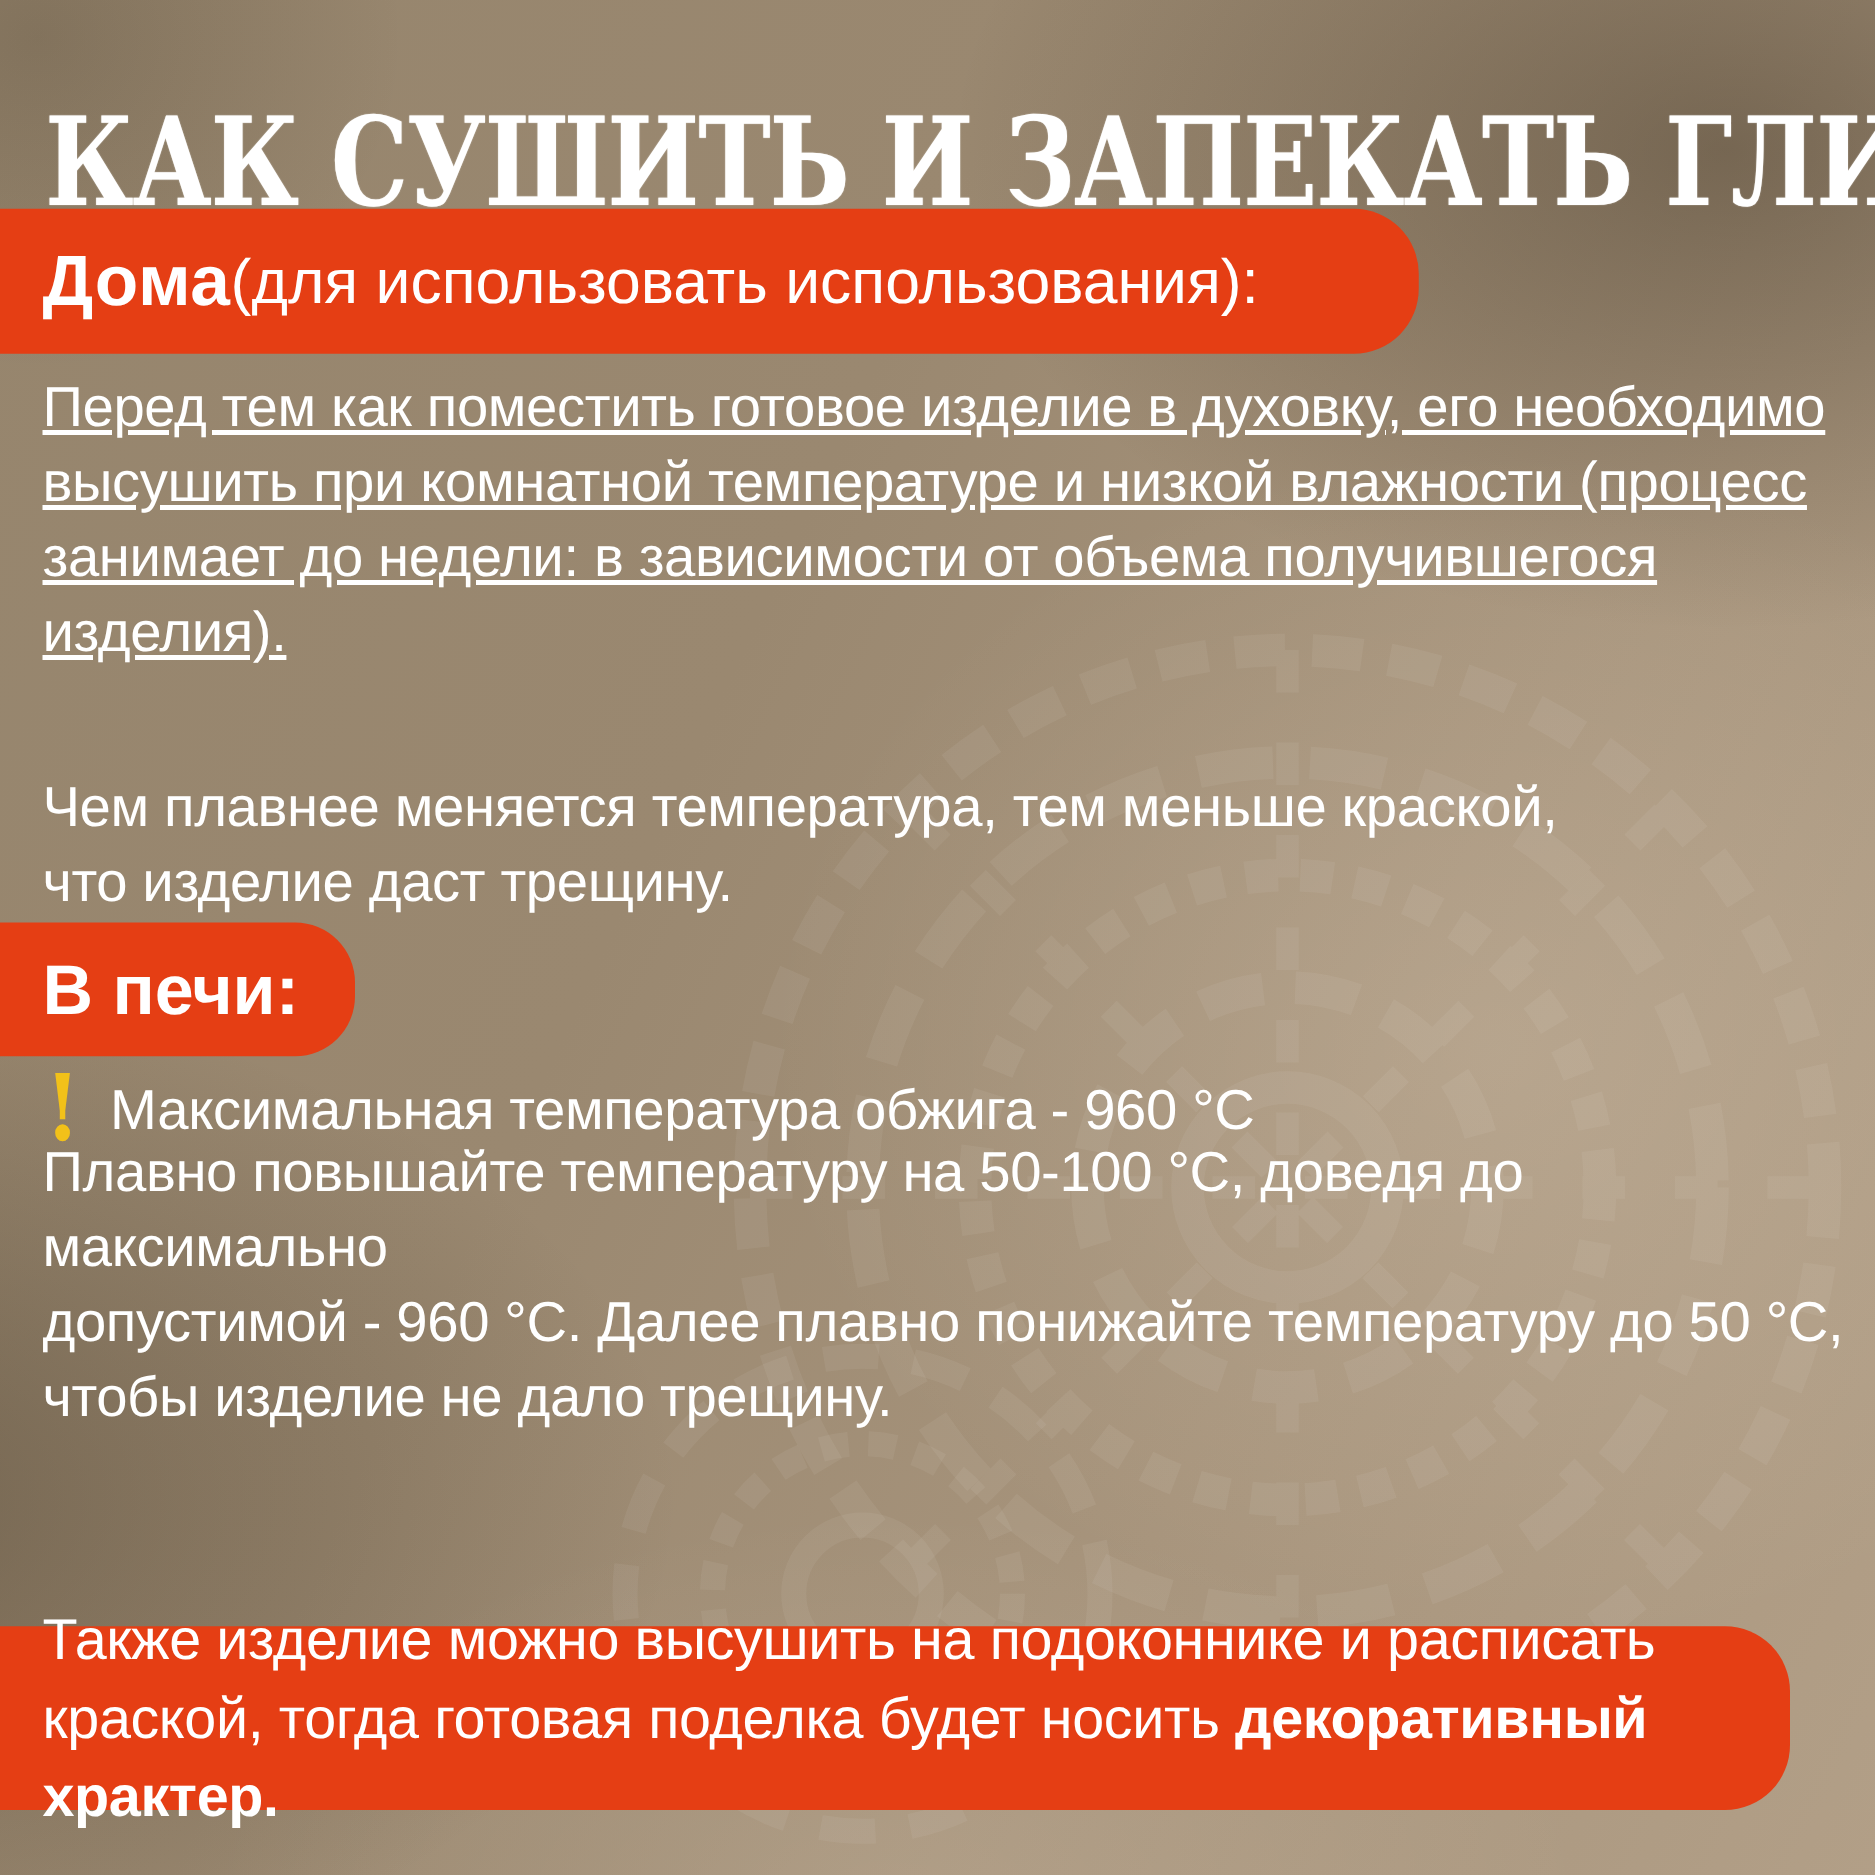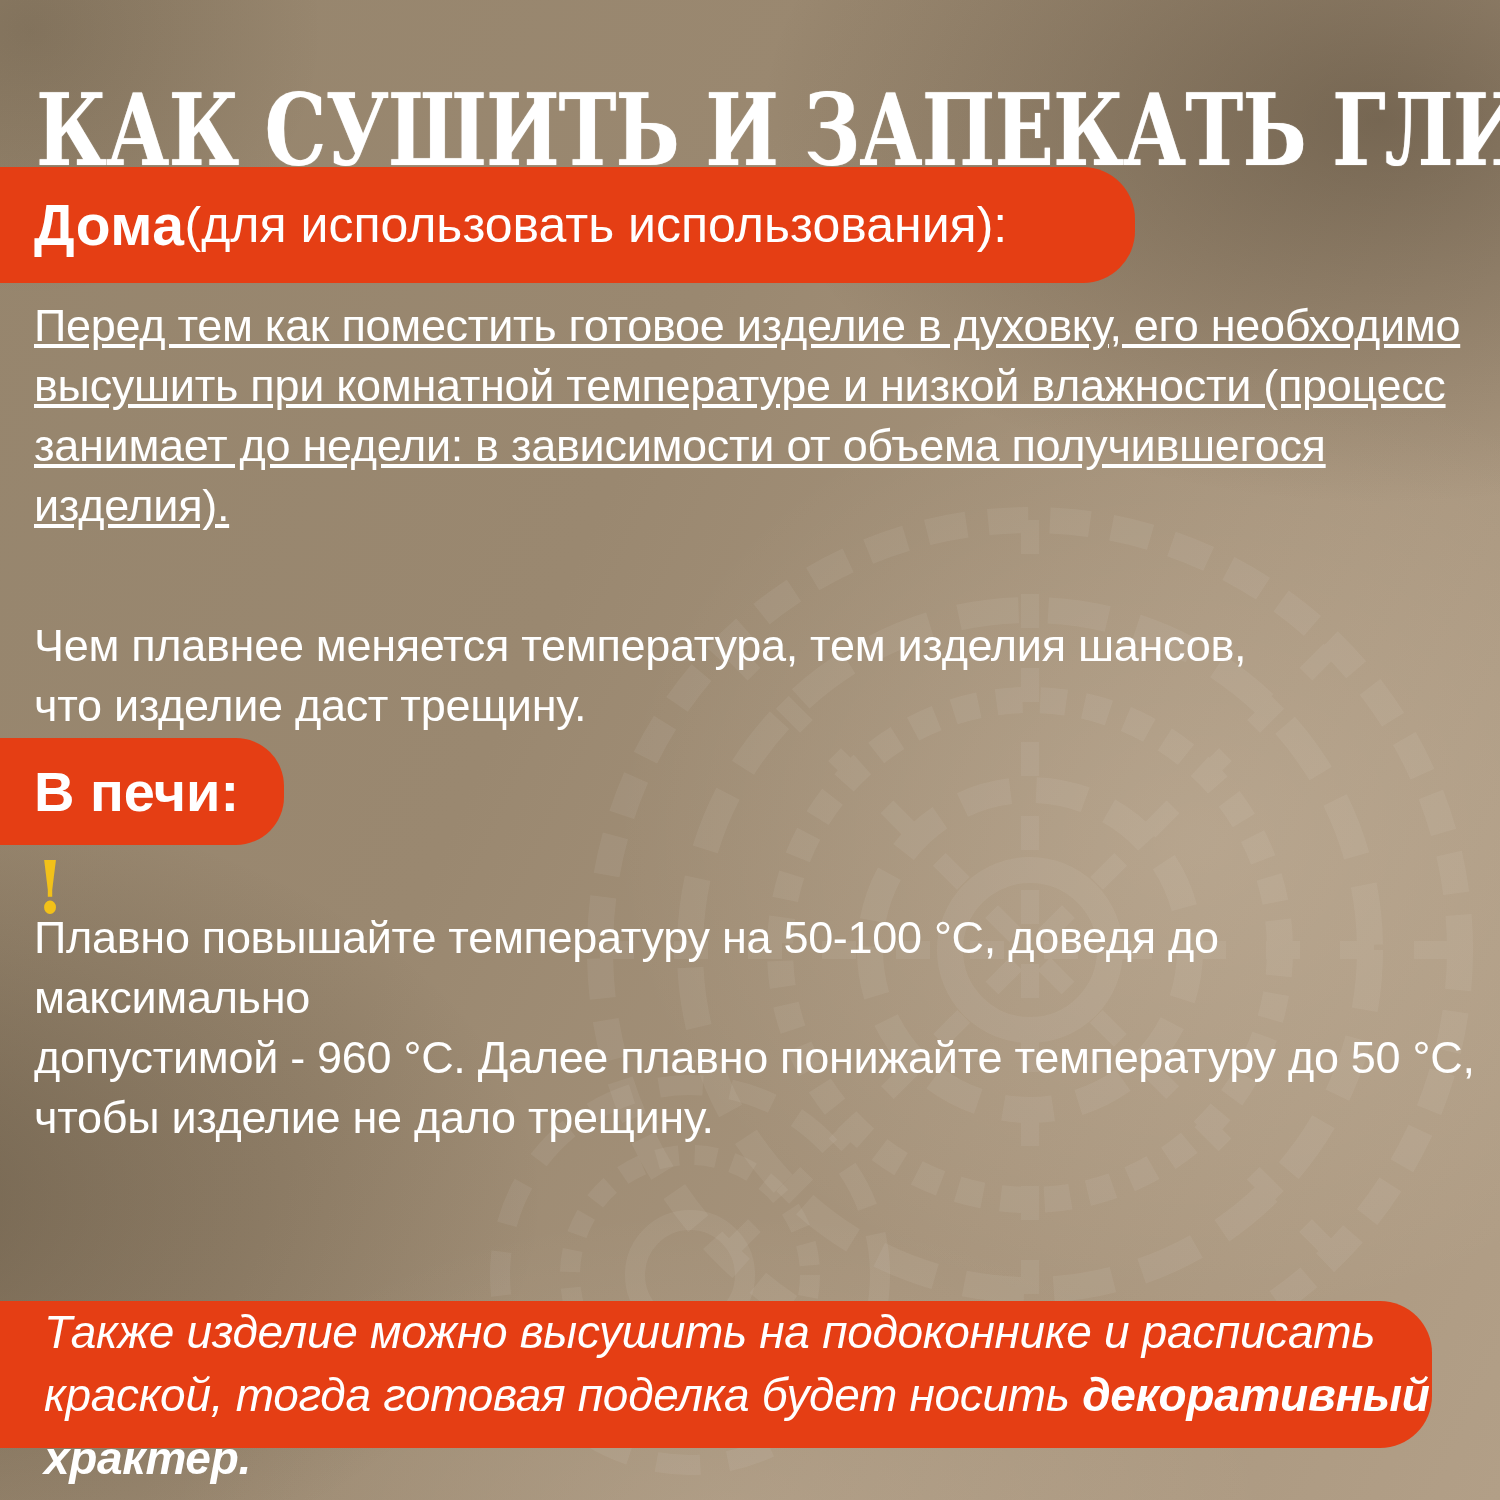--- a/index.html
+++ b/index.html
@@ -107,22 +107,22 @@
     letter-spacing: -0.3px;
   }
   .footer-banner {
     position: absolute;
     left: 0; top: 1301px;
     width: 1432px; height: 147px;
     background: #e53e14;
     border-radius: 0 52px 52px 0;
     box-sizing: border-box;
     display: flex;
-    padding-left: 44px;
-    font-style: italic;
+    align-items: center;
+    padding-left: 34px;
   }
   .footer-text {
     margin: 0;
     color: #ffffff;
     font-size: 46px;
     line-height: 63px;
     white-space: pre-line;
     letter-spacing: -0.3px;
   }
   .footer-text .bold { font-weight: 700; }
@@ -153,29 +153,30 @@
   <h1 class="title">КАК СУШИТЬ И ЗАПЕКАТЬ ГЛИНУ?</h1>
 
   <div class="badge badge-home">
     <span class="badge-bold">Дома</span>
       <span> (для использовать использования):</span>
   </div>
 
   <p class="para p1">Перед тем как поместить готовое изделие в духовку, его необходимо
 высушить при комнатной температуре и низкой влажности (процесс
 занимает до недели: в зависимости от объема получившегося изделия).</p>
-  <p class="para p3">Чем плавнее меняется температура, тем изделия шансов,
+  <p class="para p3">Чем плавнее меняется температура, тем меньше краской,
 что изделие даст трещину.</p>
 
   <div class="badge badge-kiln">
     <span>В печи:</span>
   </div>
 
   <div class="warning">
     <span class="warning-icon">!</span>
+    <span class="warning-text">Максимальная температура обжига - 960 °C</span>
   </div>
 
   <p class="para p4">Плавно повышайте температуру на 50-100 °C, доведя до максимально
 допустимой - 960 °C. Далее плавно понижайте температуру до 50 °C,
 чтобы изделие не дало трещину.</p>
 
   <div class="footer-banner">
     <p class="footer-text"><span>Также изделие можно высушить на подоконнике и расписать
 краской, тогда готовая поделка будет носить </span><span class="bold">декоративный храктер.</span></p>
   </div>

